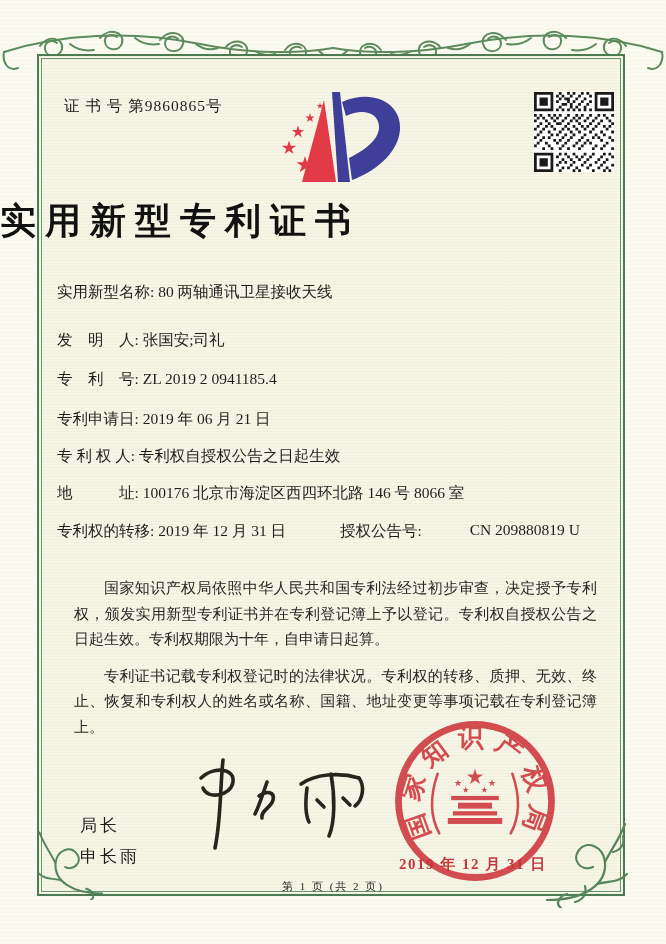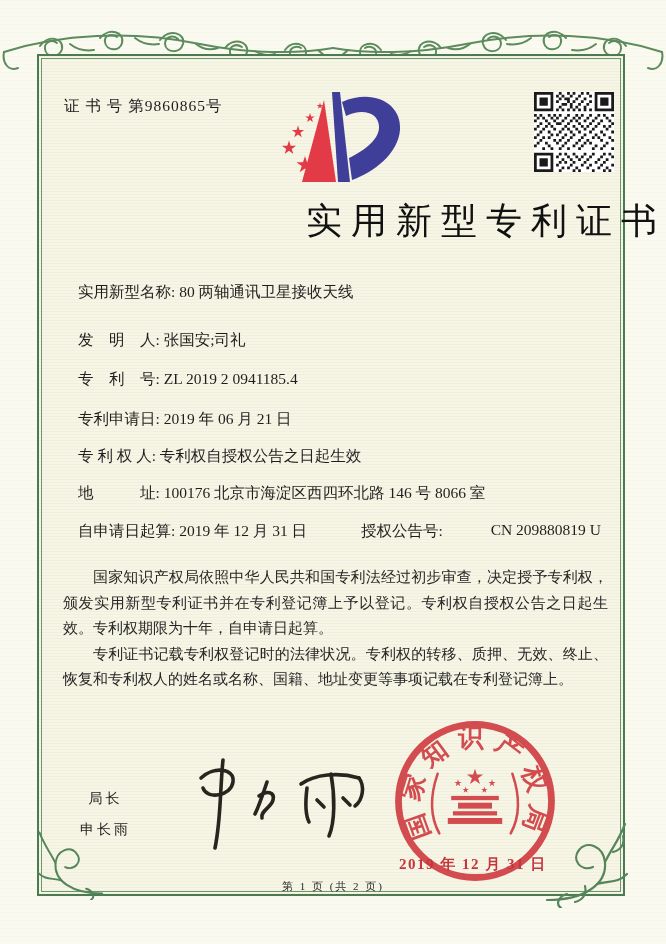--- a/index.html
+++ b/index.html
@@ -14,32 +14,32 @@
   .frame{
     position:absolute;left:37px;top:54px;width:588px;height:842px;
     border:2px solid #4c7b51;
     background:#f7f5e6;
     background-image:repeating-linear-gradient(180deg, rgba(175,190,150,.10) 0 1px, transparent 1px 3px);
     box-sizing:border-box;
   }
   .frame::before{content:"";position:absolute;inset:2px;border:1px solid #6d9570;pointer-events:none;}
   .abs{position:absolute;}
   .cert-no{left:64px;top:96px;font-size:15.5px;letter-spacing:1px;color:#1c1c1c;}
-  .title{left:0;top:197px;width:100%;text-align:right;font-size:36px;font-weight:normal;letter-spacing:9px;color:#111;}
-  .fields{left:78px;top:282px;width:546px;font-size:15.5px;color:#1e1e1e;}
+  .title{left:0;top:197px;width:100%;text-align:left;font-size:36px;font-weight:bold;letter-spacing:9px;color:#111;}
+  .fields{left:57px;top:282px;width:546px;font-size:15.5px;color:#1e1e1e;}
   .frow{display:flex;line-height:20px;white-space:pre-wrap;}
   .frow .lab{flex:0 0 auto;}
   .m1{margin-bottom:28px}.m2{margin-bottom:19px}.m3{margin-bottom:20px}
   .m4{margin-bottom:17px}.m5{margin-bottom:17px}.m6{margin-bottom:18px}
   .grant{display:flex;}
   .grant .pair1{flex:0 0 283px;display:flex;white-space:pre-wrap;}
   .grant .pair2{display:flex;white-space:pre-wrap;gap:44px;}
   .paras{left:63px;top:565px;width:545px;font-size:15px;line-height:25.5px;text-align:justify;color:#262626;}
-  .paras p{margin:0;text-indent:2em;}
-  .director{left:80px;top:783px;font-size:14px;letter-spacing:3px;color:#1d1d1d;line-height:31px;text-align:center;}
+  .paras p{margin:11px;text-indent:2em;}
+  .director{left:80px;top:810px;font-size:17px;letter-spacing:3px;color:#1d1d1d;line-height:31px;}
   .seal{left:390px;top:716px;opacity:.9;}
   .seal-date{left:399px;top:855px;font-size:15px;color:#c5353c;letter-spacing:1.5px;font-weight:bold;z-index:5;}
   .page-info{left:0;top:879px;width:100%;text-align:center;font-size:11px;letter-spacing:2px;color:#2a2a2a;}
   .back-note{left:0;top:913px;width:100%;text-align:center;font-size:13.5px;letter-spacing:3px;color:#2e2e2e;}
   .orn{pointer-events:none;}
   svg text{font-family:"Liberation Serif","DejaVu Serif",serif;}
   .seal-arc{font-size:30px;font-weight:bold;letter-spacing:11px;fill:#cf3a40;}
 </style>
 </head>
 <body>
@@ -117,21 +117,21 @@
   <div class="abs title">实用新型专利证书</div>
 
   <div class="abs fields">
     <div class="frow m1"><span class="lab">实用新型名称: </span><span>80 两轴通讯卫星接收天线</span></div>
     <div class="frow m2"><span class="lab">发　明　人: </span><span>张国安;司礼</span></div>
     <div class="frow m3"><span class="lab">专　利　号: </span><span>ZL 2019 2 0941185.4</span></div>
     <div class="frow m4"><span class="lab">专利申请日: </span><span>2019 年 06 月 21 日</span></div>
     <div class="frow m5"><span class="lab">专 利 权 人: </span><span>专利权自授权公告之日起生效</span></div>
     <div class="frow m6"><span class="lab">地　　　址: </span><span>100176 北京市海淀区西四环北路 146 号 8066 室</span></div>
     <div class="grant">
-      <div class="pair1"><span>自申请日起算: </span><span>2019 年 12 月 31 日</span></div>
+      <div class="pair1"><span>专利权的转移: </span><span>2019 年 12 月 31 日</span></div>
       <div class="pair2"><span>授权公告号: </span><span>CN 209880819 U</span></div>
     </div>
   </div>
 
   <div class="abs paras">
     <p>国家知识产权局依照中华人民共和国专利法经过初步审查，决定授予专利权，颁发实用新型专利证书并在专利登记簿上予以登记。专利权自授权公告之日起生效。专利权期限为十年，自申请日起算。</p>
     <p>专利证书记载专利权登记时的法律状况。专利权的转移、质押、无效、终止、恢复和专利权人的姓名或名称、国籍、地址变更等事项记载在专利登记簿上。</p>
   </div>
 
   <div class="abs director">

